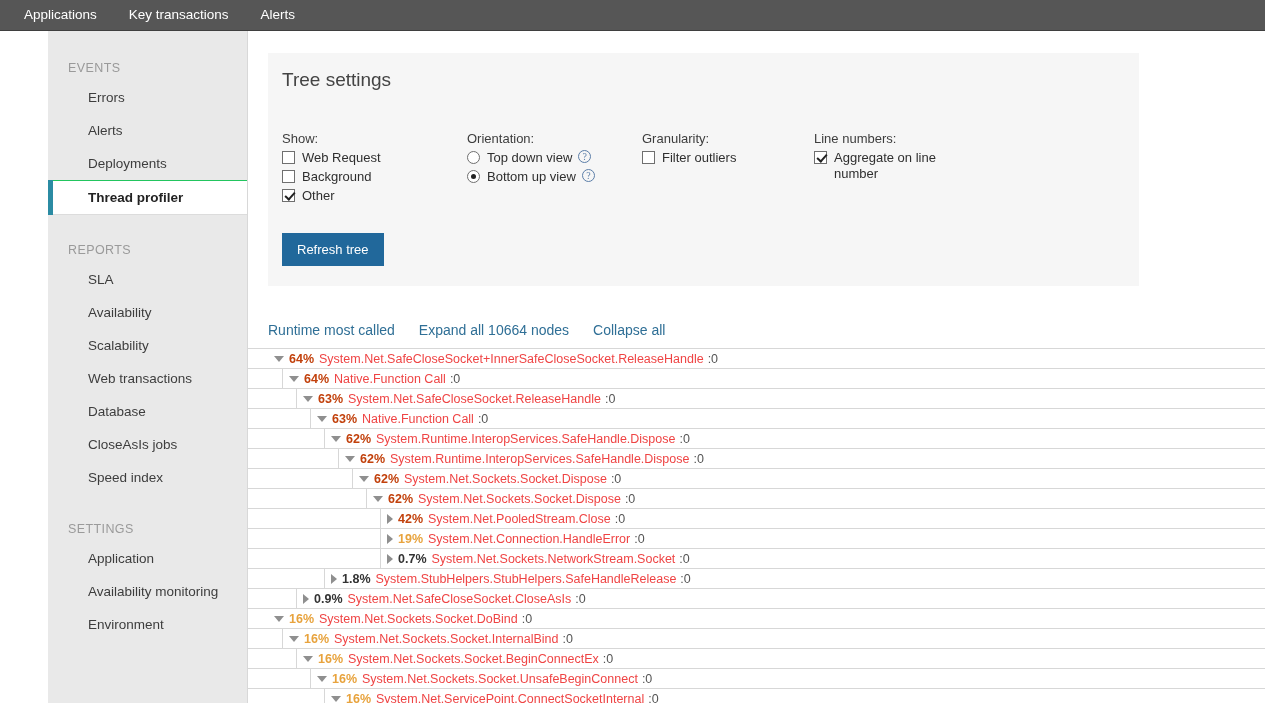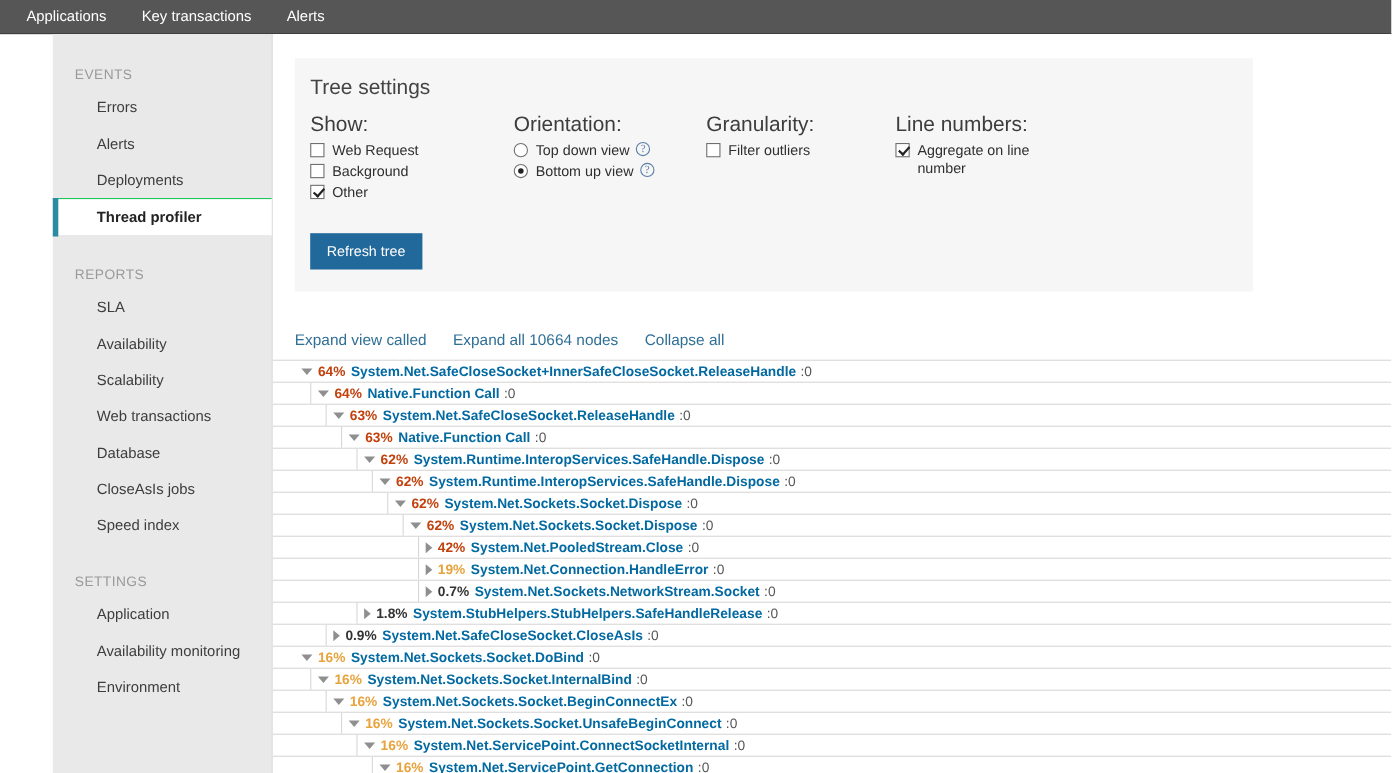--- a/index.html
+++ b/index.html
@@ -92,23 +92,24 @@
     font-weight: normal;
     margin: 0 0 12px 0;
   }
   .cols { display: flex; }
   .col { padding-right: 10px; }
   .col-show   { width: 185px; }
   .col-orient { width: 175px; }
   .col-gran   { width: 172px; }
   .col-line   { width: 180px; }
   .col-label {
-    font-size: 19px;
+    font-size: 13px;
     color: #3d3d3d;
     margin-bottom: 4px;
+    margin-top: 28px;
   }
   .optrow {
     display: flex;
     align-items: flex-start;
     font-size: 13px;
     color: #2f2f2f;
     margin-bottom: 3px;
     line-height: 16px;
     cursor: pointer;
   }
@@ -224,21 +225,21 @@
   }
   .tri.closed {
     border-top: 5px solid transparent;
     border-bottom: 5px solid transparent;
     border-left: 6px solid #8f8f8f;
   }
   .pct { font-weight: bold; margin-right: 5px; }
   .pct.hot  { color: #c2410c; }
   .pct.warm { color: #e8a33d; text-align: center; }
   .pct.cold { color: #333333; }
-  .fname { font-weight: bold; color: #0369a1; }
+  .fname { font-weight: normal; color: #ef4444; }
   .lineno { color: #555; font-weight: normal; margin-left: 4px; }
 
   
   .guide {
     position: absolute;
     top: 0; bottom: 0;
     width: 0;
     border-left: 1px dashed #bdbdbd;
     pointer-events: none;
   }
@@ -335,21 +336,21 @@
               </div>
             </div>
         </div>
 
       </div>
 
       <button id="refresh-btn">Refresh tree</button>
     </div>
 
     <div id="tree-actions">
-        <div class="tlink">Expand view called</div>
+        <div class="tlink">Runtime most called</div>
         <div class="tlink">Expand all 10664 nodes</div>
         <div class="tlink">Collapse all</div>
       </div>
 
     <div id="tree">
         <div class="guide" style="left: 25px;"></div>
         <div class="guide" style="left: 39px;"></div>
         <div class="guide" style="left: 53px;"></div>
         <div class="guide" style="left: 67px;"></div>
         <div class="guide" style="left: 81px;"></div>

